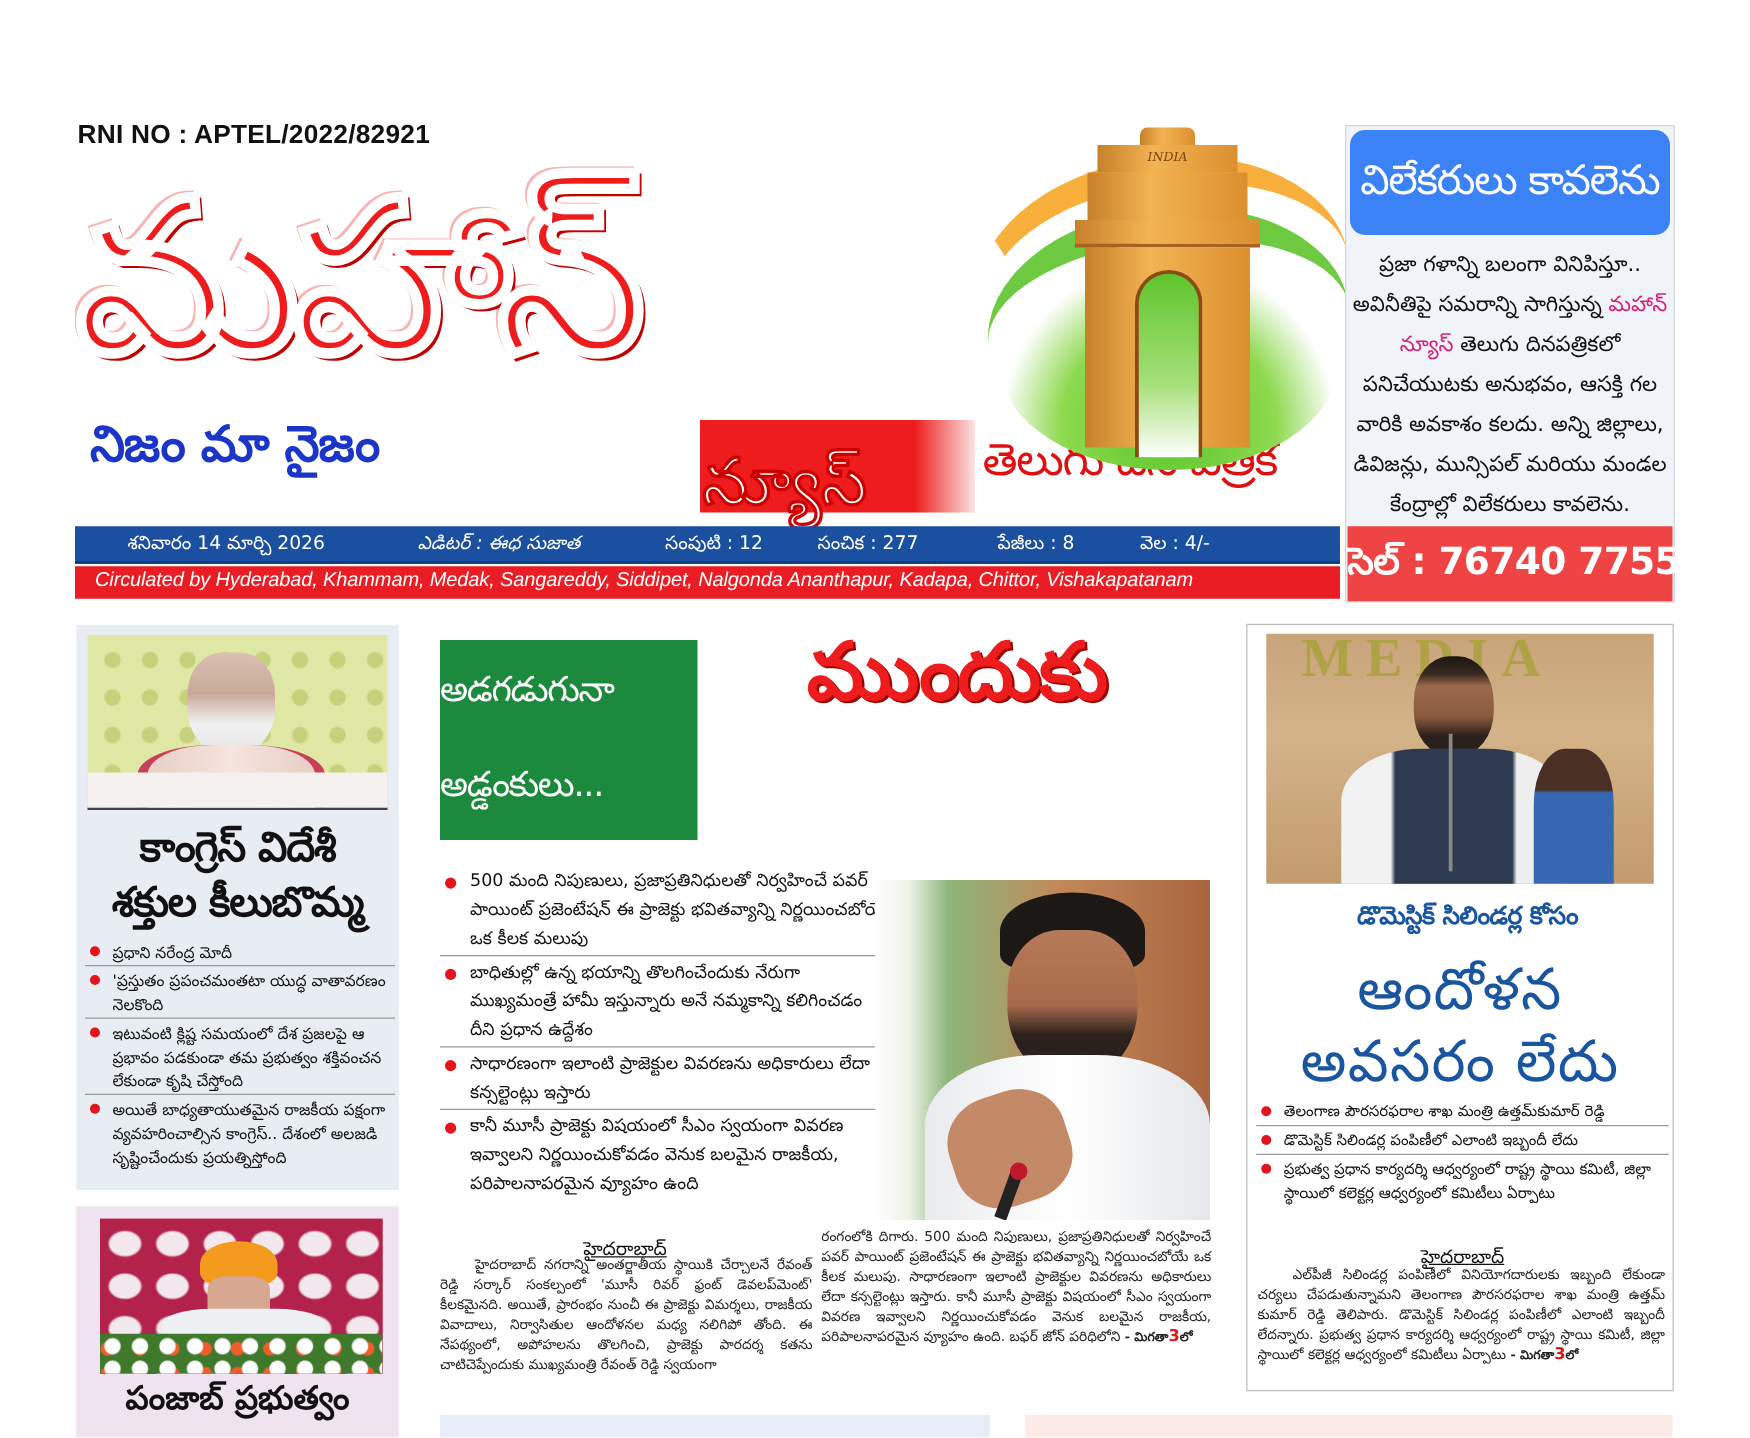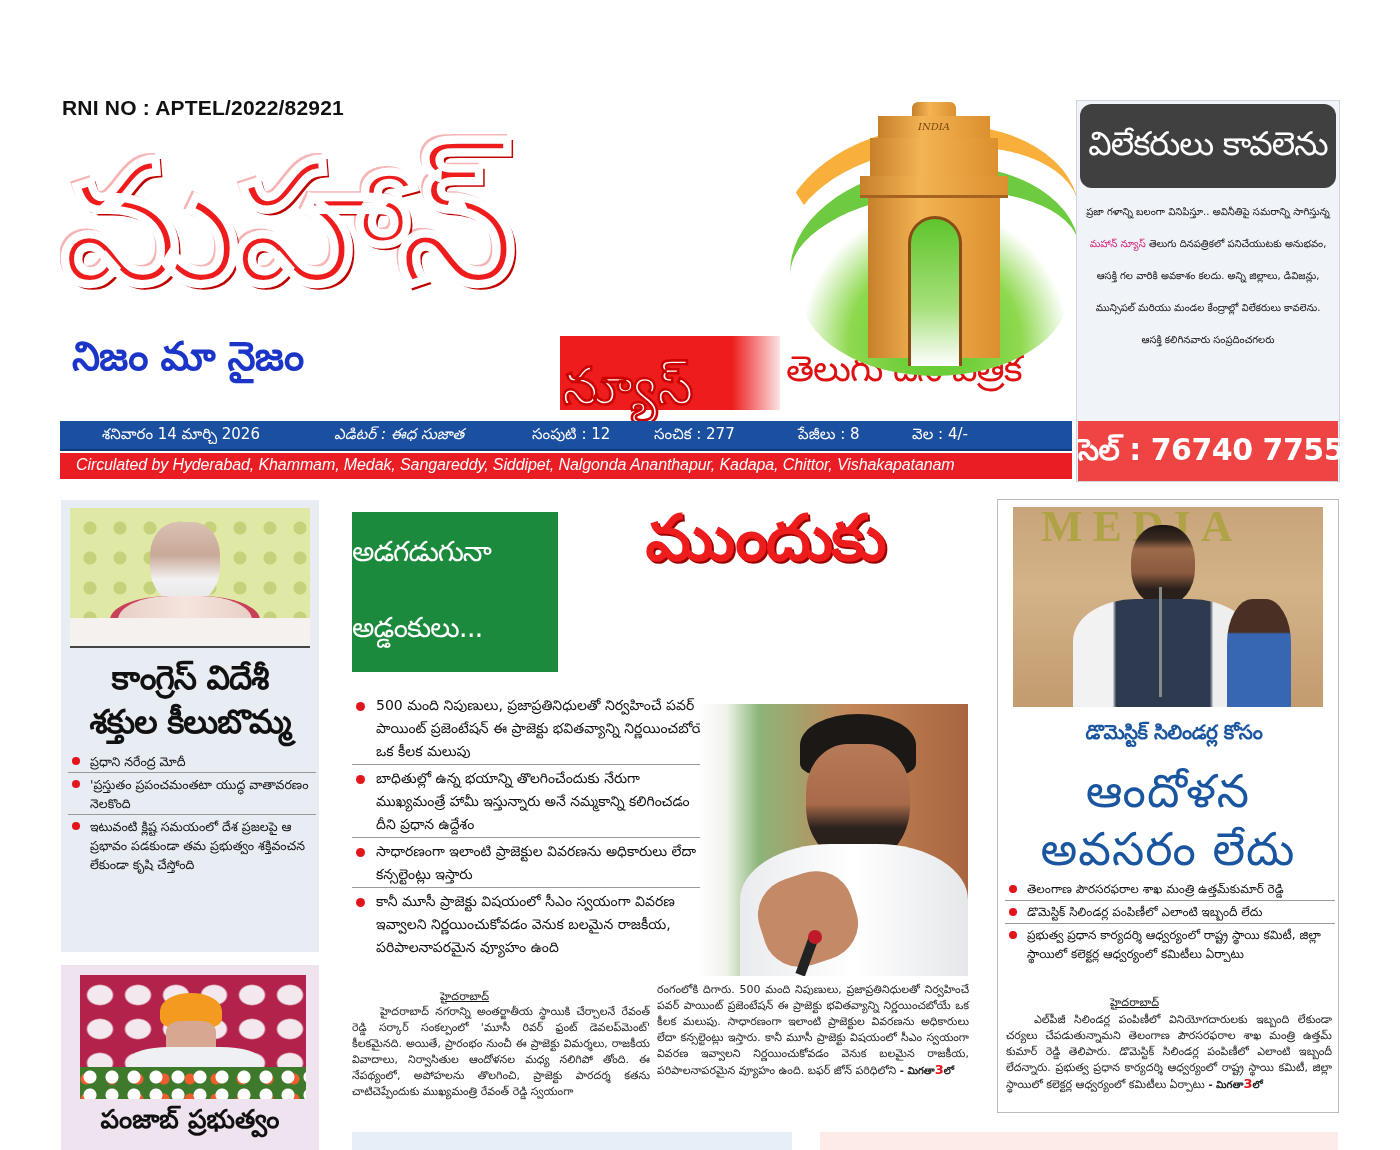--- a/index.html
+++ b/index.html
@@ -22,22 +22,22 @@
   .gate-part { position: absolute; background: linear-gradient(90deg, #c7802a, #f3b453 40%, #dc8f2f 100%); }
 
   
   #blue-bar { left: 60px; top: 421px; width: 1012px; height: 30px; background: #1b4fa0; border-bottom: 2px solid #0e3a7f; }
   .bar-item { position: absolute; top: 4px; font-size: 15px; color: #fff; white-space: nowrap; }
   #red-bar { left: 60px; top: 453px; width: 1012px; height: 26px; background: #ea1c24; }
   #circulated { left: 16px; top: 3px; font-family: "Liberation Sans", sans-serif; font-size: 16px; color: #fff; white-space: nowrap; font-style: italic; letter-spacing: -0.1px; }
 
   
   #ad-box { left: 1076px; top: 100px; width: 264px; height: 382px; background: #f0f3f8; border: 1px solid #cfd6df; }
-  #ad-header { left: 1080px; top: 104px; width: 256px; height: 84px; background: #404040; border-radius: 12px; color: #fff; font-size: 33px; text-align: center; line-height: 80px; white-space: nowrap; letter-spacing: -1px; }
-  #ad-body { left: 1082px; top: 196px; width: 252px; text-align: center; font-size: 10px; line-height: 32px; color: #111; }
+  #ad-header { left: 1080px; top: 104px; width: 256px; height: 84px; background: #3b82f6; border-radius: 12px; color: #fff; font-size: 33px; text-align: center; line-height: 80px; white-space: nowrap; letter-spacing: -1px; }
+  #ad-body { left: 1082px; top: 196px; width: 252px; text-align: center; font-size: 17px; line-height: 32px; color: #111; }
   #ad-body .brand { color: #d6217a; }
   #ad-phone { left: 1078px; top: 421px; width: 260px; height: 60px; background: #ef4444; color: #fff; font-weight: bold; font-size: 30px; line-height: 58px; text-align: center; white-space: nowrap; letter-spacing: -0.5px; }
 
   
   #left-card { left: 61px; top: 500px; width: 258px; height: 452px; background: #e8ecf3; }
   #modi-photo { left: 70px; top: 508px; width: 240px; height: 140px; background: radial-gradient(circle at 20px 20px, #c6d17c 6px, transparent 7px) 0 0/30px 30px, #dfe8a4; overflow: hidden; border-bottom: 2px solid #444; }
   #left-headline { left: 66px; top: 656px; width: 248px; text-align: center; font-size: 33px; font-weight: bold; line-height: 44px; color: #111; letter-spacing: -1px; }
   .bullets { position: absolute; list-style: none; }
   .bullets li { position: relative; padding-left: 22px; font-size: 12.5px; line-height: 19px; color: #111; border-bottom: 1px solid #999; padding-bottom: 1px; margin-bottom: 2px; }
   .bullets li:last-child { border-bottom: none; }
@@ -52,21 +52,21 @@
   #kicker-box { left: 352px; top: 512px; width: 206px; height: 160px; background: #1c8a3c; color: #fff; font-size: 28px; line-height: 76px; padding-top: 2px; letter-spacing: -1px; }
   #lead-headline { left: 565px; top: 496px; width: 400px; text-align: center; color: #ee1c1c; font-weight: bold; letter-spacing: -2px; text-shadow: 2px 2px 0 #9b0000; }
   #lead-headline .l1 { display: block; font-size: 64px; line-height: 84px; }
   #lead-headline .l2 { display: block; font-size: 86px; line-height: 100px; }
   #center-bullets { left: 352px; top: 694px; width: 360px; }
   #center-bullets li { font-size: 14px; line-height: 23px; padding-left: 24px; }
   #center-bullets li::before { left: 4px; top: 8px; width: 9px; height: 9px; }
 
   #revanth-photo { left: 700px; top: 704px; width: 268px; height: 272px; background: linear-gradient(90deg, #ffffff 0%, #eef3e8 10%, #8cb57a 22%, #c38859 55%, #a9653f 100%); overflow: hidden; }
 
-  .dateline { position: absolute; font-size: 11px; text-decoration: underline; color: #111; text-align: left; }
+  .dateline { position: absolute; font-size: 15px; text-decoration: underline; color: #111; text-align: center; }
   .body-text { position: absolute; font-size: 11px; line-height: 16px; color: #222; text-align: justify; }
   .cont { font-weight: bold; font-size: 10px; }
   .cont .num { color: #e2141c; font-size: 13px; }
 
   
   #right-card { left: 997px; top: 499px; width: 342px; height: 614px; border: 1px solid #bbb; background: #fff; }
   #uttam-photo { left: 1013px; top: 507px; width: 310px; height: 200px; background: linear-gradient(180deg, #c8a47a 0%, #d4b389 40%, #c29b6e 100%); overflow: hidden; }
   #right-kicker { left: 1011px; top: 720px; width: 326px; text-align: center; font-size: 20px; font-weight: bold; color: #1a55a0; white-space: nowrap; letter-spacing: -0.5px; }
   #right-headline { left: 1003px; top: 762px; width: 330px; text-align: center; color: #1a55a0; font-size: 46px; line-height: 58px; letter-spacing: 1px; }
   #right-bullets { left: 1005px; top: 880px; width: 330px; }
@@ -129,20 +129,21 @@
   <div class="abs" style="left:0px; top:110px; width:240px; height:30px; background:#f4f1ef;"></div>
 </div>
 <div id="left-headline" class="abs">
   <div>కాంగ్రెస్ విదేశీ</div>
   <div>శక్తుల కీలుబొమ్మ</div>
 </div>
 <ul id="left-bullets" class="bullets">
   <li>ప్రధాని నరేంద్ర మోదీ</li>
   <li>'ప్రస్తుతం ప్రపంచమంతటా యుద్ధ వాతావరణం నెలకొంది</li>
   <li>ఇటువంటి క్లిష్ట సమయంలో దేశ ప్రజలపై ఆ ప్రభావం పడకుండా తమ ప్రభుత్వం శక్తివంచన లేకుండా కృషి చేస్తోంది</li>
+  <li>అయితే బాధ్యతాయుతమైన రాజకీయ పక్షంగా వ్యవహరించాల్సిన కాంగ్రెస్.. దేశంలో అలజడి సృష్టించేందుకు ప్రయత్నిస్తోంది</li>
 </ul>
 
 <div id="left-card2" class="abs"></div>
 <div id="shah-photo" class="abs">
   <div class="abs" style="left:80px; top:18px; width:62px; height:36px; border-radius:50% 50% 30% 30%; background:#f39a1f;"></div>
   <div class="abs" style="left:86px; top:46px; width:50px; height:36px; border-radius:30%; background:#d7a792;"></div>
   <div class="abs" style="left:50px; top:72px; width:130px; height:40px; border-radius:30% 30% 0 0; background:#eef0f3;"></div>
   <div class="abs" style="left:0px; top:92px; width:226px; height:32px; background: radial-gradient(circle at 10px 10px, #ffffff 6px, transparent 7px) 0 0/22px 18px, radial-gradient(circle at 6px 12px, #ee5d2c 5px, transparent 6px) 0 0/26px 20px, #3f7a2c;"></div>
 </div>
 <div id="left-headline2" class="abs">పంజాబ్ ప్రభుత్వం</div>

